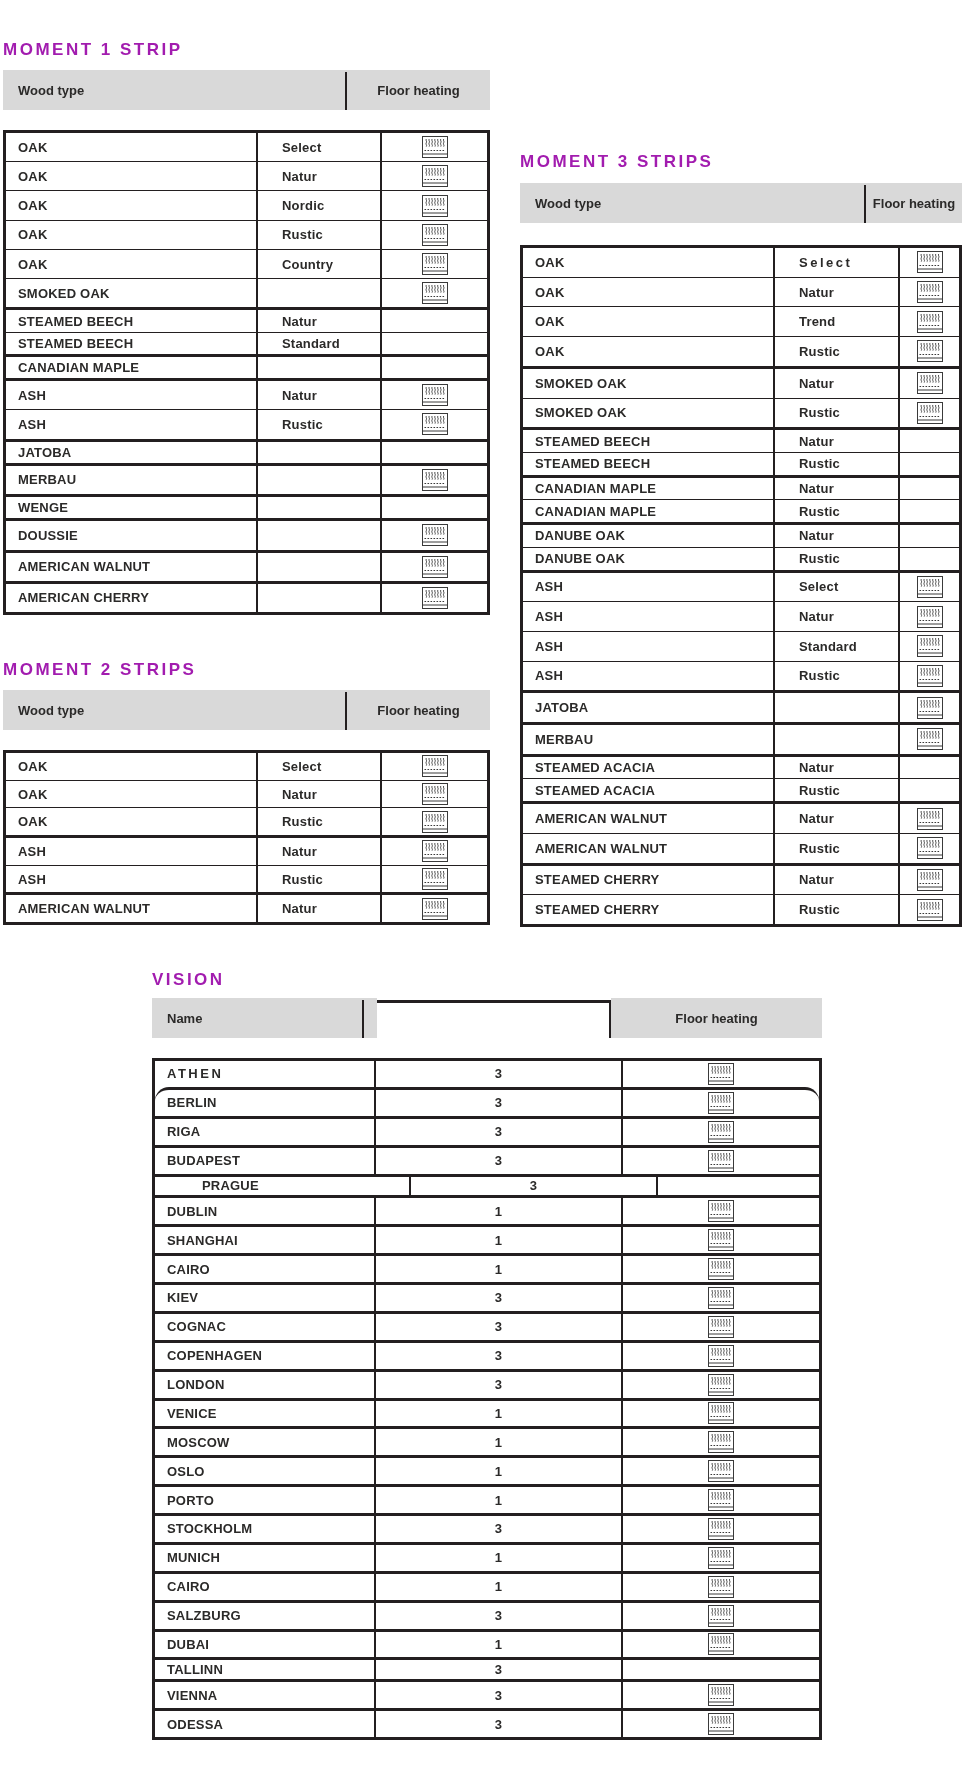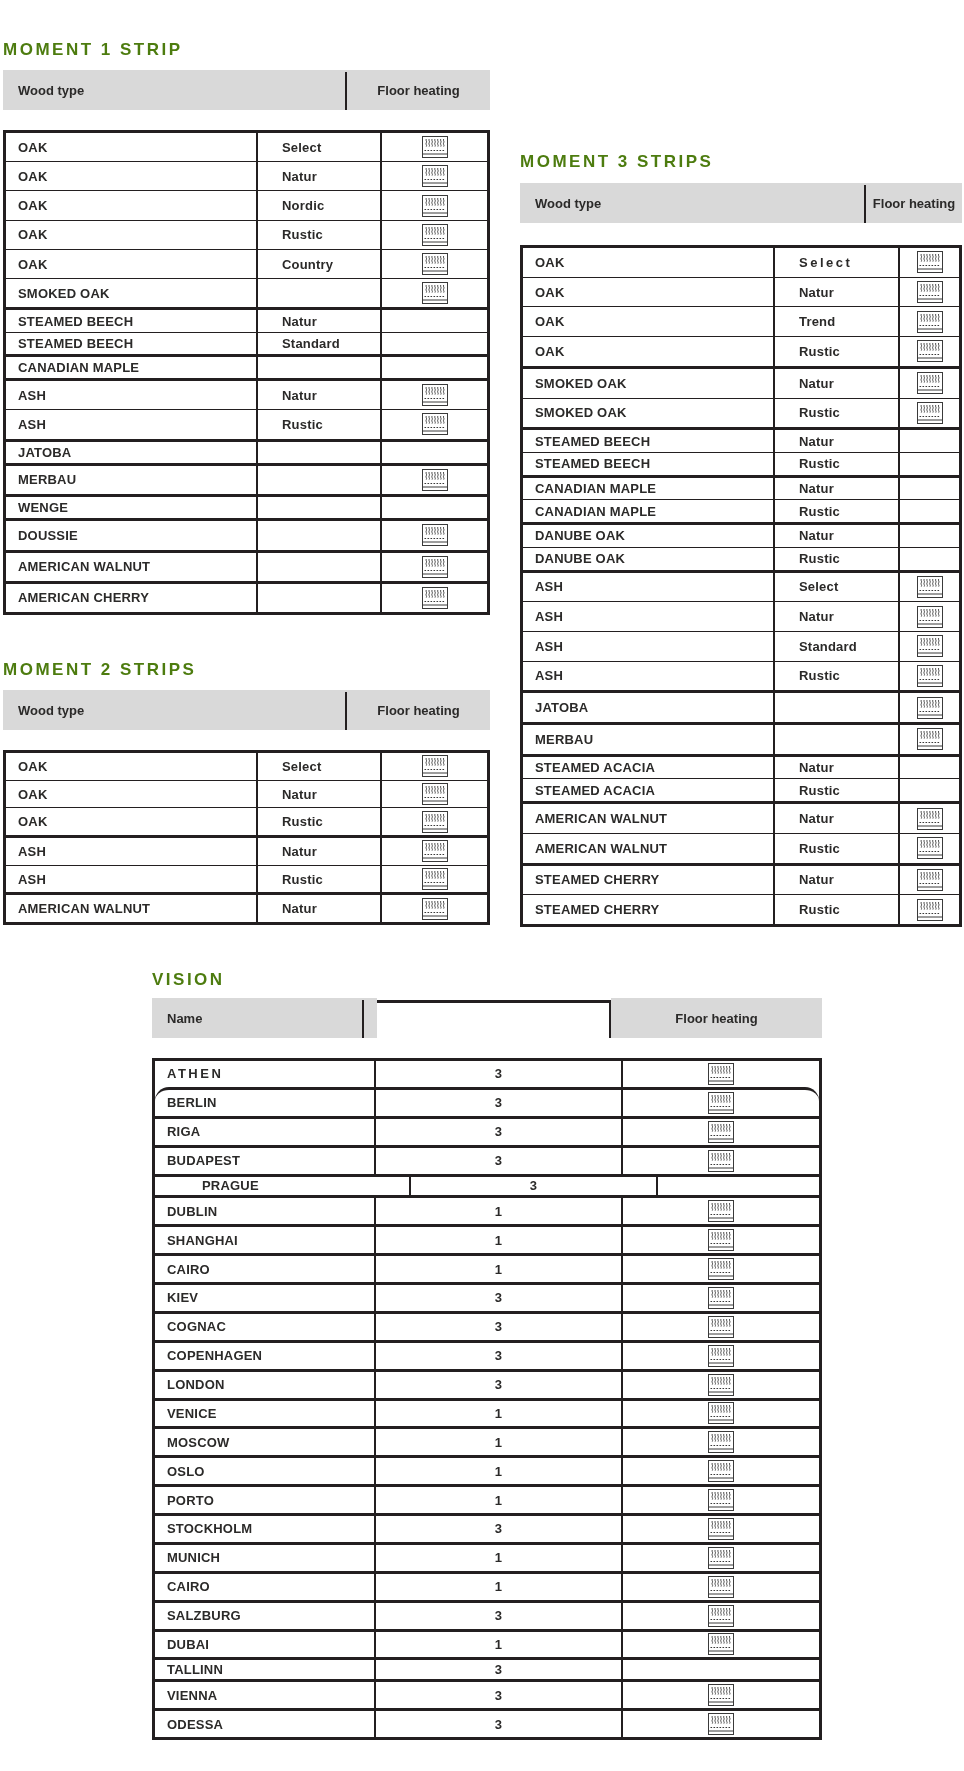--- a/index.html
+++ b/index.html
@@ -1,20 +1,20 @@
 <!DOCTYPE html>
 <html><head>
 <meta charset="utf-8">
 <style>
   html,body{margin:0;padding:0;background:#ffffff;}
   #page{position:relative;width:964px;height:1771px;background:#ffffff;
         font-family:"Liberation Sans",sans-serif;color:#2b2a29;overflow:hidden;}
   .tbl{position:absolute;}
   .t-title{position:absolute;left:0;top:0;font-size:17px;font-weight:bold;
-           letter-spacing:2.5px;white-space:nowrap;color:#4d7c0f;}
+           letter-spacing:2.5px;white-space:nowrap;color:#a21caf;}
   .t-head{position:absolute;left:0;right:0;height:38px;}
   .rule{position:absolute;top:0;left:0;right:0;height:3px;background:#231f20;}
   .hcell{position:absolute;bottom:0;height:40px;background:#d9d9d9;display:flex;
          align-items:center;font-size:13px;font-weight:bold;color:#2b2a29;}
   .hcell.pl{padding-left:15px;justify-content:flex-start;}
   .hcell.ctr{justify-content:center;}
   .vdiv{position:absolute;top:0;bottom:0;width:2px;background:#231f20;}
   .t-body{position:absolute;left:0;right:0;border:3px solid #231f20;
           display:flex;flex-direction:column;background:#ffffff;}
   .grp{display:flex;flex-direction:column;min-height:0;}

